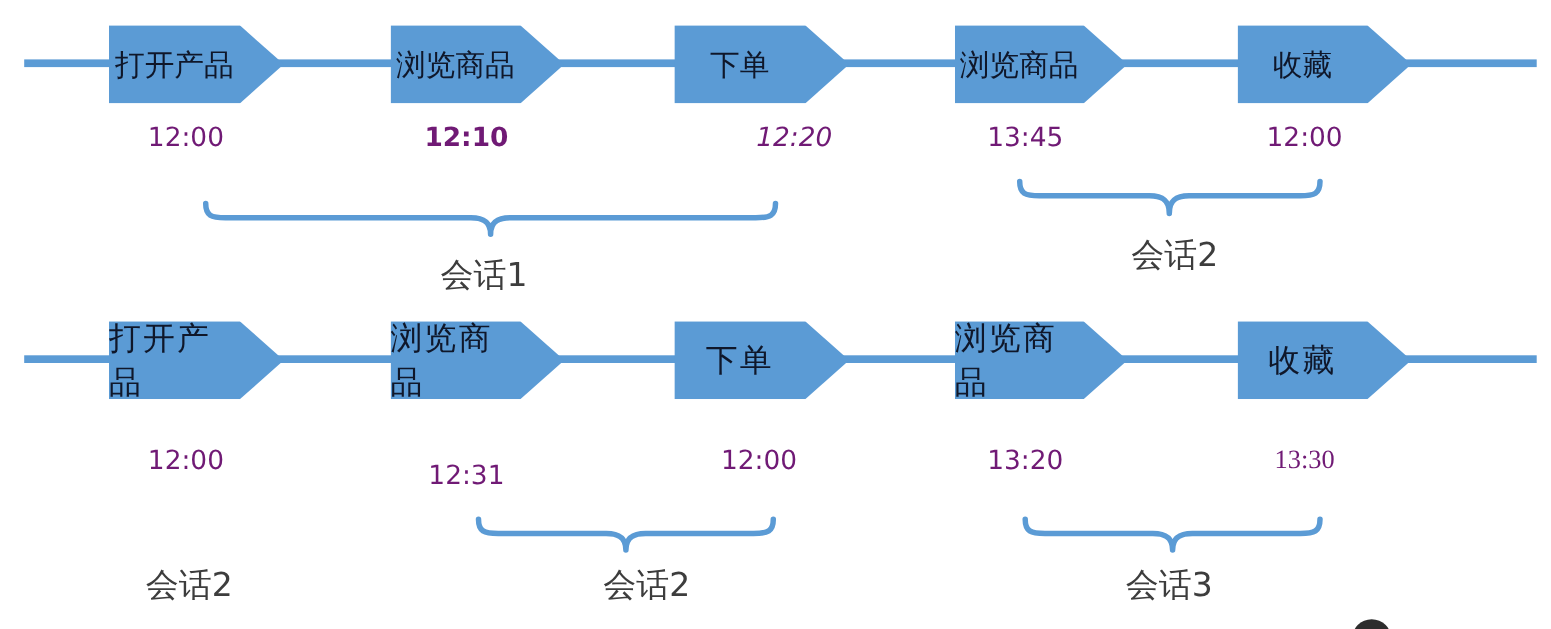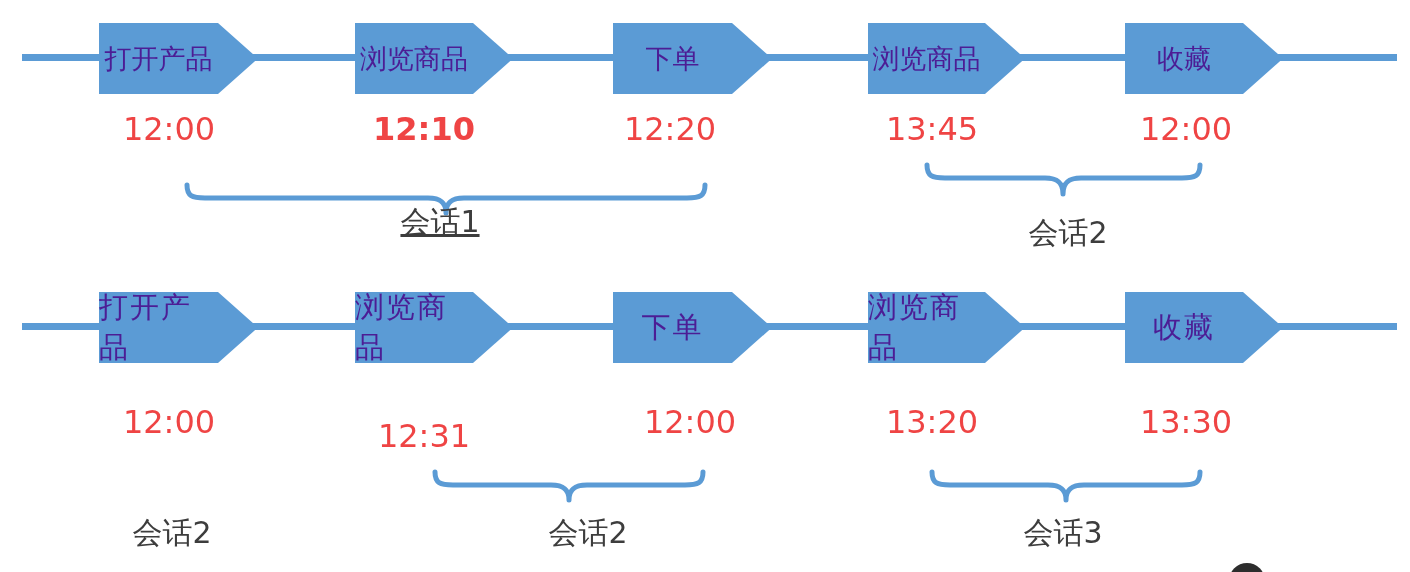--- a/index.html
+++ b/index.html
@@ -5,27 +5,27 @@
   html,body{margin:0;padding:0;background:#fff;}
   .canvas{
     position:relative;width:1410px;height:572px;background:#ffffff;
     overflow:hidden;font-family:"DejaVu Sans","Liberation Sans",sans-serif;
   }
   .tl-line{position:absolute;height:7px;background:#5B9BD5;}
   .event{
     position:absolute;height:71px;background:#5B9BD5;box-sizing:border-box;
     clip-path:polygon(0 0, calc(100% - 40px) 0, 100% 50%, calc(100% - 40px) 100%, 0 100%);
     display:flex;align-items:center;justify-content:center;padding-right:40px;
-    color:#4c1d95;
+    color:#0f172a;
   }
   .row1 .event-label{font-size:27px;font-family:"DejaVu Sans","Liberation Sans",sans-serif;}
   .row2 .event-label{font-size:29px;font-family:"DejaVu Serif","Liberation Serif",serif;letter-spacing:2px;font-weight:400;}
   .time{
-    position:absolute;width:180px;text-align:center;font-size:32px;
-    color:#ef4444;line-height:1.05;
+    position:absolute;width:180px;text-align:center;font-size:24px;
+    color:#701a75;line-height:1.05;
   }
   .session-label{
     position:absolute;width:200px;text-align:center;font-size:30px;
     color:#3d3d3d;line-height:1.05;
   }
   svg.brace{position:absolute;overflow:visible;display:block;}
   svg.brace path{fill:none;stroke:#5B9BD5;stroke-width:5;stroke-linecap:round;stroke-linejoin:round;}
   .corner-dot{
     position:absolute;width:36px;height:36px;border-radius:50%;background:#2d2d2d;
   }
@@ -49,28 +49,28 @@
     </div>
     <div class="event" style="left:868px;top:23px;width:157px;">
       <span class="event-label">浏览商品</span>
     </div>
     <div class="event" style="left:1125px;top:23px;width:158px;">
       <span class="event-label">收藏</span>
     </div>
 
     <div class="time" style="left:79px;top:113px;">12:00</div>
     <div class="time" style="left:334px;top:113px;font-weight:bold;">12:10</div>
-    <div class="time" style="left:580px;top:113px;">12:20</div>
+    <div class="time" style="left:632px;top:113px;font-style:italic;">12:20</div>
     <div class="time" style="left:842px;top:113px;">13:45</div>
     <div class="time" style="left:1096px;top:113px;">12:00</div>
 
     <svg class="brace" style="left:185px;top:183px;" width="522" height="32" viewBox="0 0 522 32">
       <path d="M2,2 C2,13 7,15 20,15 L243,15 C252,15 261,17 261,30 C261,17 270,15 279,15 L502,15 C515,15 520,13 520,2"></path>
     </svg>
-    <div class="session-label" style="left:340px;top:206px;text-decoration:underline;">会话1</div>
+    <div class="session-label" style="left:340px;top:235px;">会话1</div>
 
     <svg class="brace" style="left:925px;top:163px;" width="277" height="34" viewBox="0 0 277 34">
       <path d="M2,2 C2,13 7,15 20,15 L120,15 C129,15 138,17 138,31 C138,17 147,15 156,15 L257,15 C270,15 275,13 275,2"></path>
     </svg>
     <div class="session-label" style="left:968px;top:217px;">会话2</div>
   </div>
 
   <div class="row2">
     <div class="tl-line" style="left:22px;top:323px;width:1375px;"></div>
 
@@ -87,21 +87,21 @@
       <span class="event-label">浏览商品</span>
     </div>
     <div class="event" style="left:1125px;top:292px;width:158px;">
       <span class="event-label">收藏</span>
     </div>
 
     <div class="time" style="left:79px;top:406px;">12:00</div>
     <div class="time" style="left:334px;top:420px;">12:31</div>
     <div class="time" style="left:600px;top:406px;">12:00</div>
     <div class="time" style="left:842px;top:406px;">13:20</div>
-    <div class="time" style="left:1096px;top:406px;">13:30</div>
+    <div class="time" style="left:1096px;top:406px;font-family:Liberation Serif, serif;">13:30</div>
 
     <div class="session-label" style="left:72px;top:517px;">会话2</div>
 
     <svg class="brace" style="left:433px;top:470px;" width="272" height="32" viewBox="0 0 272 32">
       <path d="M2,2 C2,13 7,15 20,15 L118,15 C127,15 136,17 136,30 C136,17 145,15 154,15 L252,15 C265,15 270,13 270,2"></path>
     </svg>
     <div class="session-label" style="left:488px;top:517px;">会话2</div>
 
     <svg class="brace" style="left:930px;top:470px;" width="272" height="32" viewBox="0 0 272 32">
       <path d="M2,2 C2,13 7,15 20,15 L118,15 C127,15 136,17 136,30 C136,17 145,15 154,15 L252,15 C265,15 270,13 270,2"></path>

